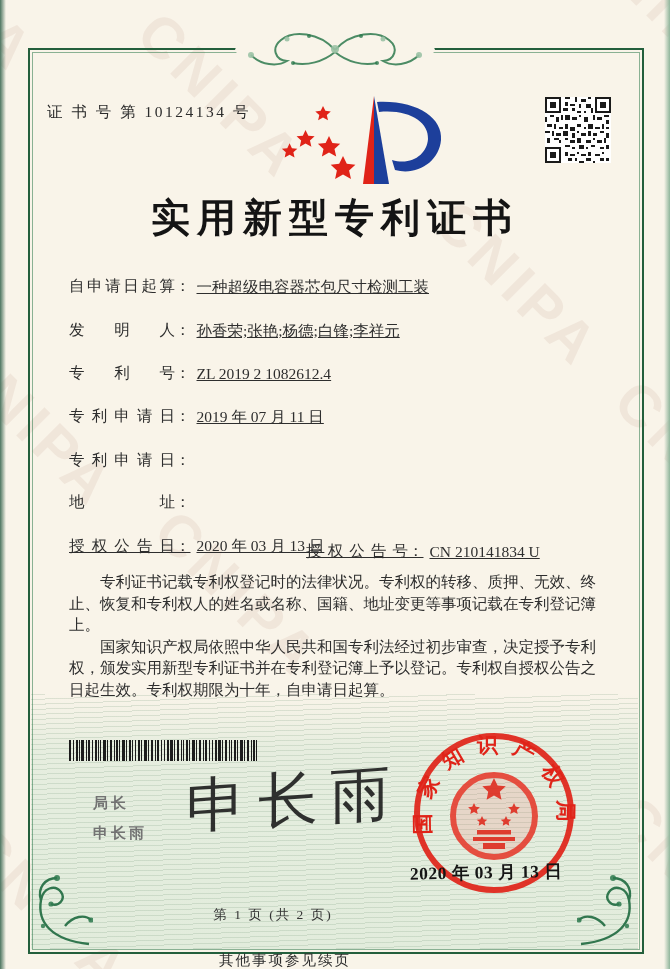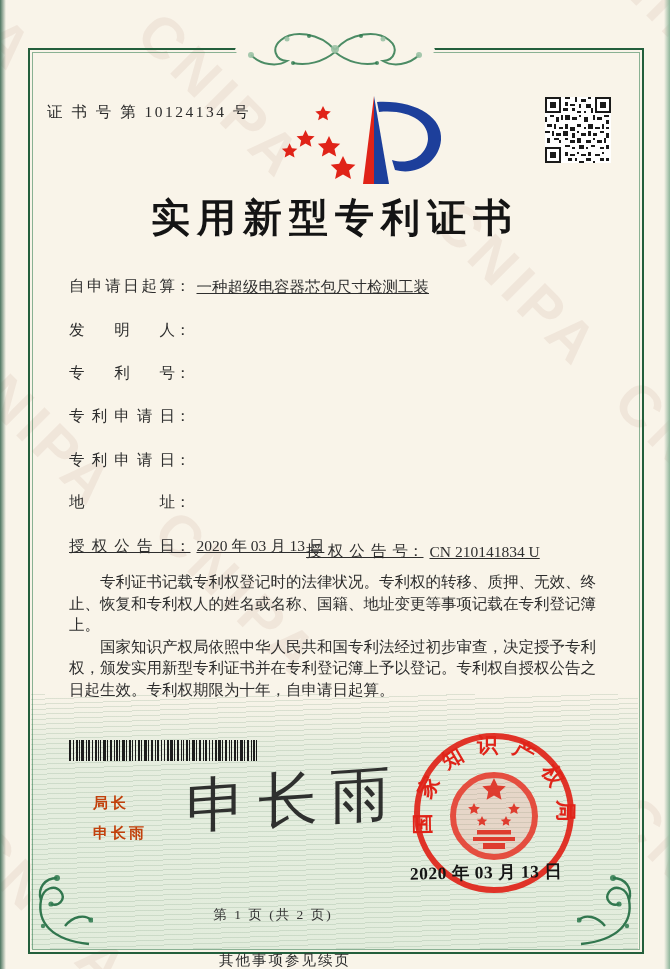--- a/index.html
+++ b/index.html
@@ -34,21 +34,21 @@
           flex:0 0 106px;}
   .fcolon{margin-right:6px;}
   .fvalue{flex:1;line-height:21px;text-decoration:underline;}
   .grant-group{display:flex;align-items:flex-start;text-decoration:underline;}
   #grant-no-group{position:absolute;left:237px;top:5px;align-items:center;}
   #grant-no-group .flabel{width:102px;flex-basis:102px;}
   #paragraphs{left:69px;top:571px;width:534px;font-size:15.5px;line-height:21.6px;color:#2e2e2e;}
   #paragraphs p{margin:0;text-indent:2em;}
   #barcode{left:69px;top:740px;}
   .director{left:93px;font-family:"Liberation Sans","DejaVu Sans",sans-serif;
-            font-weight:700;font-size:15px;letter-spacing:3px;color:#c2410c;z-index:3;}
+            font-weight:700;font-size:15px;letter-spacing:3px;color:#737373;z-index:3;}
   #director-title{top:794px;}
   #director-name{top:824px;}
   #autograph{left:186px;top:760px;font-size:60px;letter-spacing:12px;color:#171717;
              transform:rotate(-4deg) skewX(-4deg);opacity:.88;z-index:4;}
   #seal{left:411px;top:730px;z-index:5;}
   #seal-date{left:410px;top:860px;width:190px;font-size:17.5px;font-weight:700;color:#151515;
              letter-spacing:.5px;z-index:6;transform:rotate(-1deg);}
   #page-num{left:0;top:906px;width:546px;text-align:center;font-size:13.5px;color:#333;
             letter-spacing:2px;}
   #footer-note{left:0;top:951px;width:570px;text-align:center;font-size:14.5px;color:#2e2e2e;
@@ -238,28 +238,31 @@
   <div class="abs" id="title">实用新型专利证书</div>
 
   <div class="abs frow" style="top:276px">
     <span class="flabel">自申请日起算</span>
       <span class="fcolon">：</span>
     <span class="fvalue">一种超级电容器芯包尺寸检测工装</span>
   </div>
   <div class="abs frow" style="top:320px">
     <span class="flabel">发明人</span>
       <span class="fcolon">：</span>
+    <span class="fvalue">孙香荣;张艳;杨德;白锋;李祥元</span>
   </div>
   <div class="abs frow" style="top:363px">
     <span class="flabel">专利号</span>
       <span class="fcolon">：</span>
+    <span class="fvalue">ZL 2019 2 1082612.4</span>
   </div>
   <div class="abs frow" style="top:406px">
     <span class="flabel">专利申请日</span>
       <span class="fcolon">：</span>
+    <span class="fvalue">2019 年 07 月 11 日</span>
   </div>
   <div class="abs frow" style="top:450px">
     <span class="flabel">专利申请日</span>
       <span class="fcolon">：</span>
   </div>
   <div class="abs frow" style="top:492px">
     <span class="flabel">地址</span>
       <span class="fcolon">：</span>
   </div>
   <div class="abs frow" style="top:536px">

